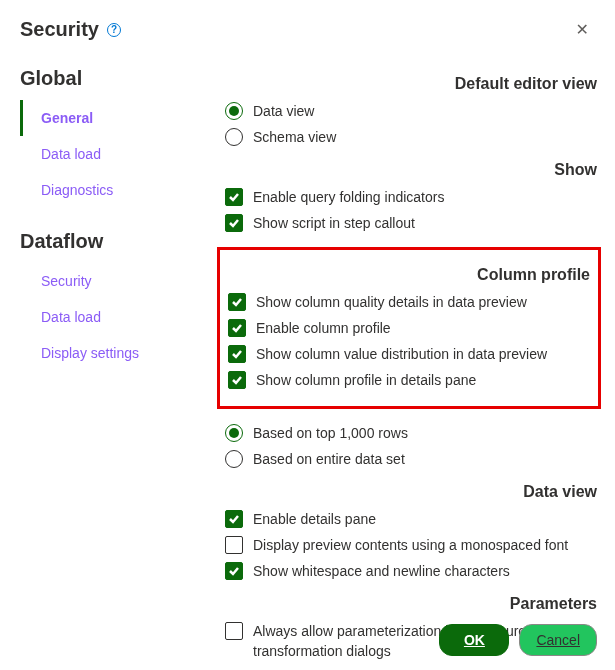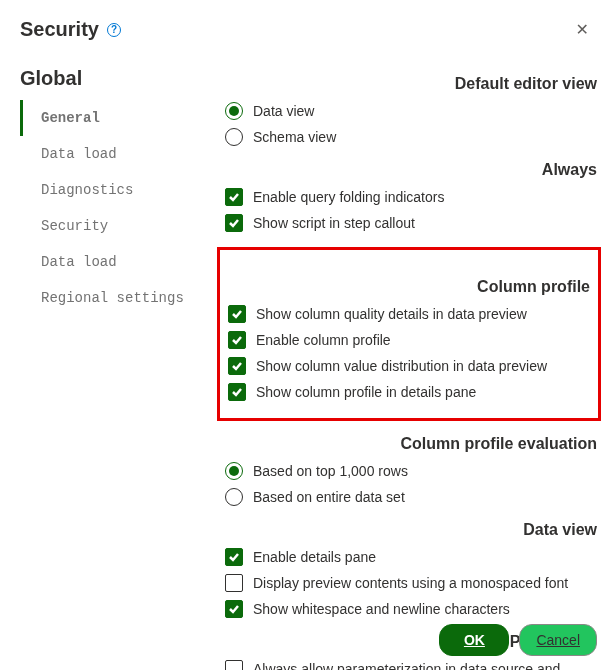--- a/index.html
+++ b/index.html
@@ -54,23 +54,22 @@
   .sidebar-group {
     font-size: 20px;
     font-weight: 600;
     color: #323130;
     margin-top: 6px;
     margin-bottom: 10px;
   }
   .sidebar-item {
     padding: 10px 0 10px 18px;
     cursor: pointer;
-    color: #737373;
+    color: #8b5cf6;
     border-left: 3px solid transparent;
-    font-family: Liberation Mono, monospace;
   }
   .sidebar-item.selected {
     border-left: 3px solid #0b6a0b;
     font-weight: 600;
   }
   .content {
     flex: 1;
     padding-left: 20px;
   }
   .section-title {
@@ -78,21 +77,21 @@
     font-size: 16px;
     margin-bottom: 8px;
     margin-top: 14px;
     text-align: right;
   }
   .section {
     margin-bottom: 14px;
   }
   .section.highlighted {
     border: 3px solid #e60000;
-    padding: 14px 8px 10px 8px;
+    padding: 2px 8px 10px 8px;
     margin-left: -8px;
     margin-right: -4px;
   }
   .opt-row {
     display: flex;
     align-items: flex-start;
     margin-bottom: 6px;
     line-height: 20px;
   }
   .radio {
@@ -185,41 +184,42 @@
 </div>
 
 <div class="body">
 
   <div class="sidebar">
     <div class="sidebar-group">Global</div>
     <div class="sidebar-item selected"><span>General</span></div>
     <div class="sidebar-item"><span>Data load</span></div>
     <div class="sidebar-item"><span>Diagnostics</span></div>
 
+    <div class="sidebar-group" style="margin-top:22px">Dataflow</div>
     <div class="sidebar-item"><span>Security</span></div>
     <div class="sidebar-item"><span>Data load</span></div>
-    <div class="sidebar-item"><span>Regional settings</span></div>
+    <div class="sidebar-item"><span>Display settings</span></div>
   </div>
 
   <div class="content">
 
     <div class="section">
       <div class="section-title">Default editor view</div>
       <div class="opt-row">
         <span class="radio checked"></span>
         <span class="opt-label">Data view</span>
       </div>
       <div class="opt-row">
         <span class="radio"></span>
         <span class="opt-label">Schema view</span>
       </div>
     </div>
 
     <div class="section">
-      <div class="section-title">Always</div>
+      <div class="section-title">Show</div>
       <div class="opt-row">
         <span class="checkbox checked">
             <svg viewBox="0 0 12 12">
               <path d="M2 6l3 3 5-6"></path>
             </svg>
           </span>
         <span class="opt-label">Enable query folding indicators</span>
       </div>
       <div class="opt-row">
         <span class="checkbox checked">
@@ -261,21 +261,20 @@
         <span class="checkbox checked">
             <svg viewBox="0 0 12 12">
               <path d="M2 6l3 3 5-6"></path>
             </svg>
           </span>
         <span class="opt-label">Show column profile in details pane</span>
       </div>
     </div>
 
     <div class="section">
-      <div class="section-title">Column profile evaluation</div>
       <div class="opt-row">
         <span class="radio checked"></span>
         <span class="opt-label">Based on top 1,000 rows</span>
       </div>
       <div class="opt-row">
         <span class="radio"></span>
         <span class="opt-label">Based on entire data set</span>
       </div>
     </div>
 

